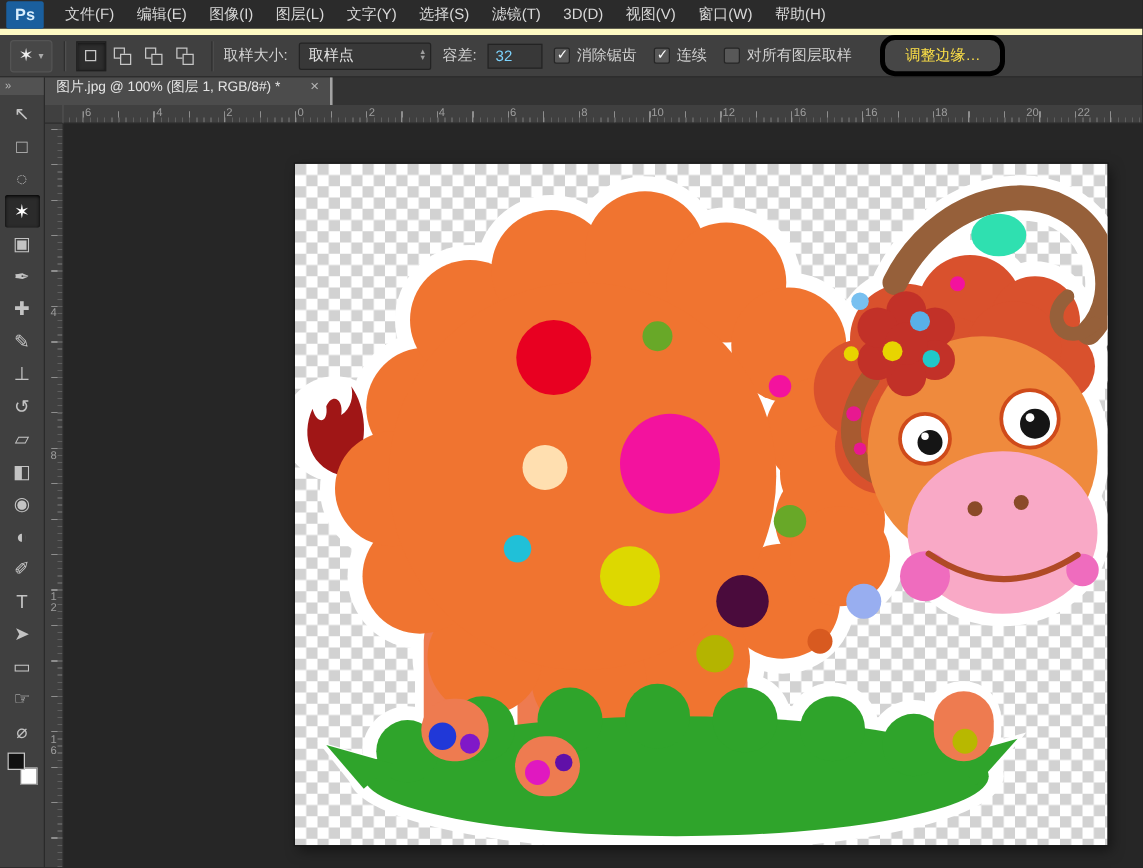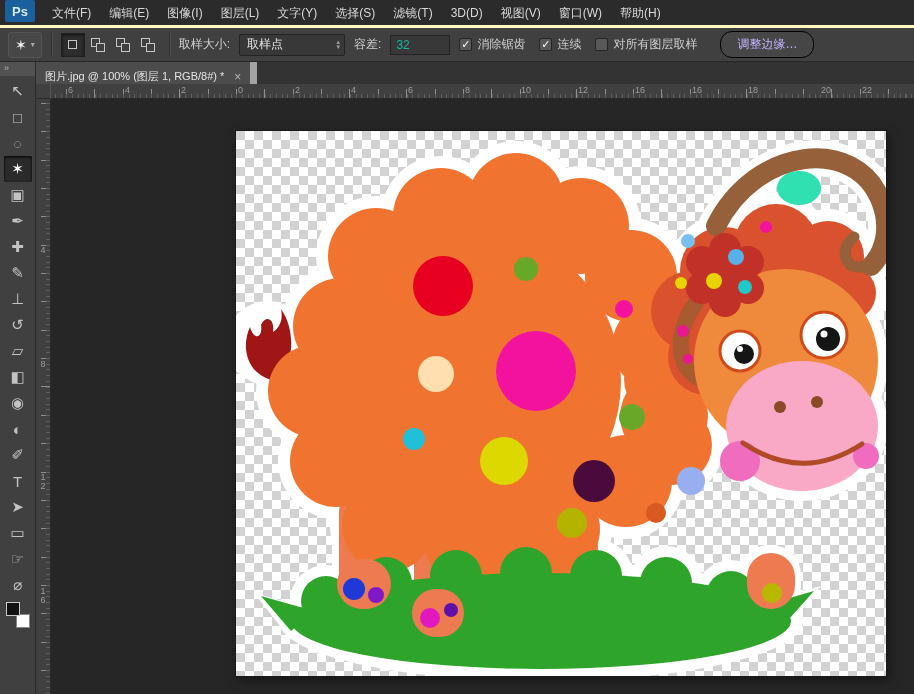--- a/index.html
+++ b/index.html
@@ -1,20 +1,20 @@
 <!DOCTYPE html>
 <html><head>
 <meta charset="utf-8">
 <style>
   * { box-sizing: border-box; margin: 0; padding: 0; }
   html,body { width: 914px; height: 694px; overflow: hidden; }
   body { background:#262626; font-family:"Liberation Sans","DejaVu Sans",sans-serif; user-select:none; }
 
   
-  .menubar { height:28px; background:#2b2b2b; border-bottom:3px solid #fef9c3; display:flex; align-items:flex-start; }
+  .menubar { height:28px; background:#2b2b2b; border-bottom:5px solid #fef9c3; display:flex; align-items:center; }
   .ps-logo { width:30px; height:22px; margin:0 8px 0 5px; background:#1a5f9e; color:#d8edfc; font-weight:bold; font-size:13px;
              display:flex; align-items:center; justify-content:center; border-radius:2px; }
   .menu-item { color:#d8d8d8; font-size:12px; padding:0 9px; line-height:27px; height:27px; cursor:default; }
 
   
   .optionsbar { height:34px; background:#404040; border-bottom:1px solid #272727; display:flex; align-items:center;
                 font-size:12px; color:#d0d0d0; gap:9px; padding:0 8px; }
   .tool-preset { display:flex; align-items:center; gap:4px; height:26px; padding:0 6px; background:#474747;
                  border:1px solid #545454; border-radius:3px; }
   .wand-glyph { color:#eee; font-size:14px; }
@@ -23,43 +23,43 @@
   .mode-group { display:flex; gap:1px; }
   .mode-btn { width:24px; height:24px; position:relative; border:1px solid transparent; }
   .mode-btn.active { background:#2d2d2d; border-color:#1f1f1f; box-shadow:inset 0 1px 3px rgba(0,0,0,.6); }
   .sq { position:absolute; width:9px; height:9px; border:1px solid #c6c6c6; }
   .sq1 { left:6px; top:6px; }
   .sqa { left:4px; top:4px; } .sqb { left:9px; top:9px; background:#404040; }
   .opt-label { white-space:nowrap; }
   .dd { display:flex; align-items:center; justify-content:space-between; width:106px; height:22px; background:#383838;
         border:1px solid #232323; border-radius:2px; padding:0 3px 0 7px; color:#e2e2e2;gap:47px; }
   .spin { display:flex; flex-direction:column; line-height:5px; font-size:6px; color:#9f9f9f; text-align:center; }
-  .num-input { width:60px; height:20px; background:#383838; border:1px solid #232323; color:#14b8a6; font-size:12px;
+  .num-input { width:44px; height:20px; background:#383838; border:1px solid #232323; color:#7dd3fc; font-size:12px;
                padding:0 5px; font-family:"Liberation Sans",sans-serif; }
   .chk { display:flex; align-items:center; gap:5px; white-space:nowrap; }
   .box { width:13px; height:13px; background:#585858; border:1px solid #262626; border-radius:2px; color:#fff;
          font-size:11px; line-height:11px; display:flex; align-items:center; justify-content:center; }
-  .refine-btn { margin-left:14px; padding:4px 16px; border:1px solid #000000; border-radius:12px; background:#464646;
-                color:#c4b5fd; font-size:12px; white-space:nowrap; }
+  .refine-btn { margin-left:14px; padding:4px 16px; border:4px solid #000000; border-radius:12px; background:#464646;
+                color:#fde047; font-size:12px; white-space:nowrap; }
 
   
   .workspace { display:flex; height:632px; }
   .toolbar { width:36px; background:#404040; border-right:1px solid #2a2a2a; display:flex; flex-direction:column; align-items:center; }
   .collapse { width:100%; height:14px; background:#525252; color:#b5b5b5; font-size:9px; line-height:13px; padding-left:4px; }
   .tools { display:flex; flex-direction:column; align-items:center; margin-top:2px; }
   .tool { width:28px; height:26px; display:flex; align-items:center; justify-content:center; color:#c3c3c3; font-size:15px; border-radius:2px; }
   .tool.active { background:#2b2b2b; color:#fff; box-shadow:inset 0 1px 3px #000; }
   .swatches { position:relative; width:26px; height:28px; margin-top:3px; }
   .sw-fg { position:absolute; left:1px; top:1px; width:14px; height:14px; background:#111; border:1px solid #c9c9c9; z-index:2; }
   .sw-bg { position:absolute; right:1px; bottom:1px; width:14px; height:14px; background:#fff; border:1px solid #888; }
 
   .doc { flex:1; display:flex; flex-direction:column; min-width:0; }
   .tabbar { height:22px; background:#333333; display:flex; }
-  .tab { height:22px; background:#4c4c4c; color:#e4e4e4; font-size:11px; display:flex; align-items:flex-end; gap:10px;
-         padding:0 9px; border-right:7px solid #a3a3a3; }
+  .tab { height:22px; background:#4c4c4c; color:#e4e4e4; font-size:11px; display:flex; align-items:flex-start; gap:24px;
+         padding:0 9px; border-right:2px solid #a3a3a3; }
   .tab .close { color:#b5b5b5; font-size:12px; }
 
   .ruler-row { display:flex; height:15px; }
   .corner { width:15px; height:15px; background:#404040; border-right:1px solid #565656; border-bottom:1px solid #2a2a2a; }
   .hruler { flex:1; position:relative; background:#404040; border-bottom:1px solid #2a2a2a; overflow:hidden;
       background-image:
         repeating-linear-gradient(90deg,#5e5e5e 0,#5e5e5e 1px,transparent 1px,transparent 5.67px),
         repeating-linear-gradient(90deg,#8e8e8e 0,#8e8e8e 1px,transparent 1px,transparent 28.35px);
       background-size:100% 4px,100% 9px; background-repeat:no-repeat; background-position:3.5px 100%,14.9px 100%; }
   .hnum { position:absolute; top:1px; font-size:9px; color:#9d9d9d; }

